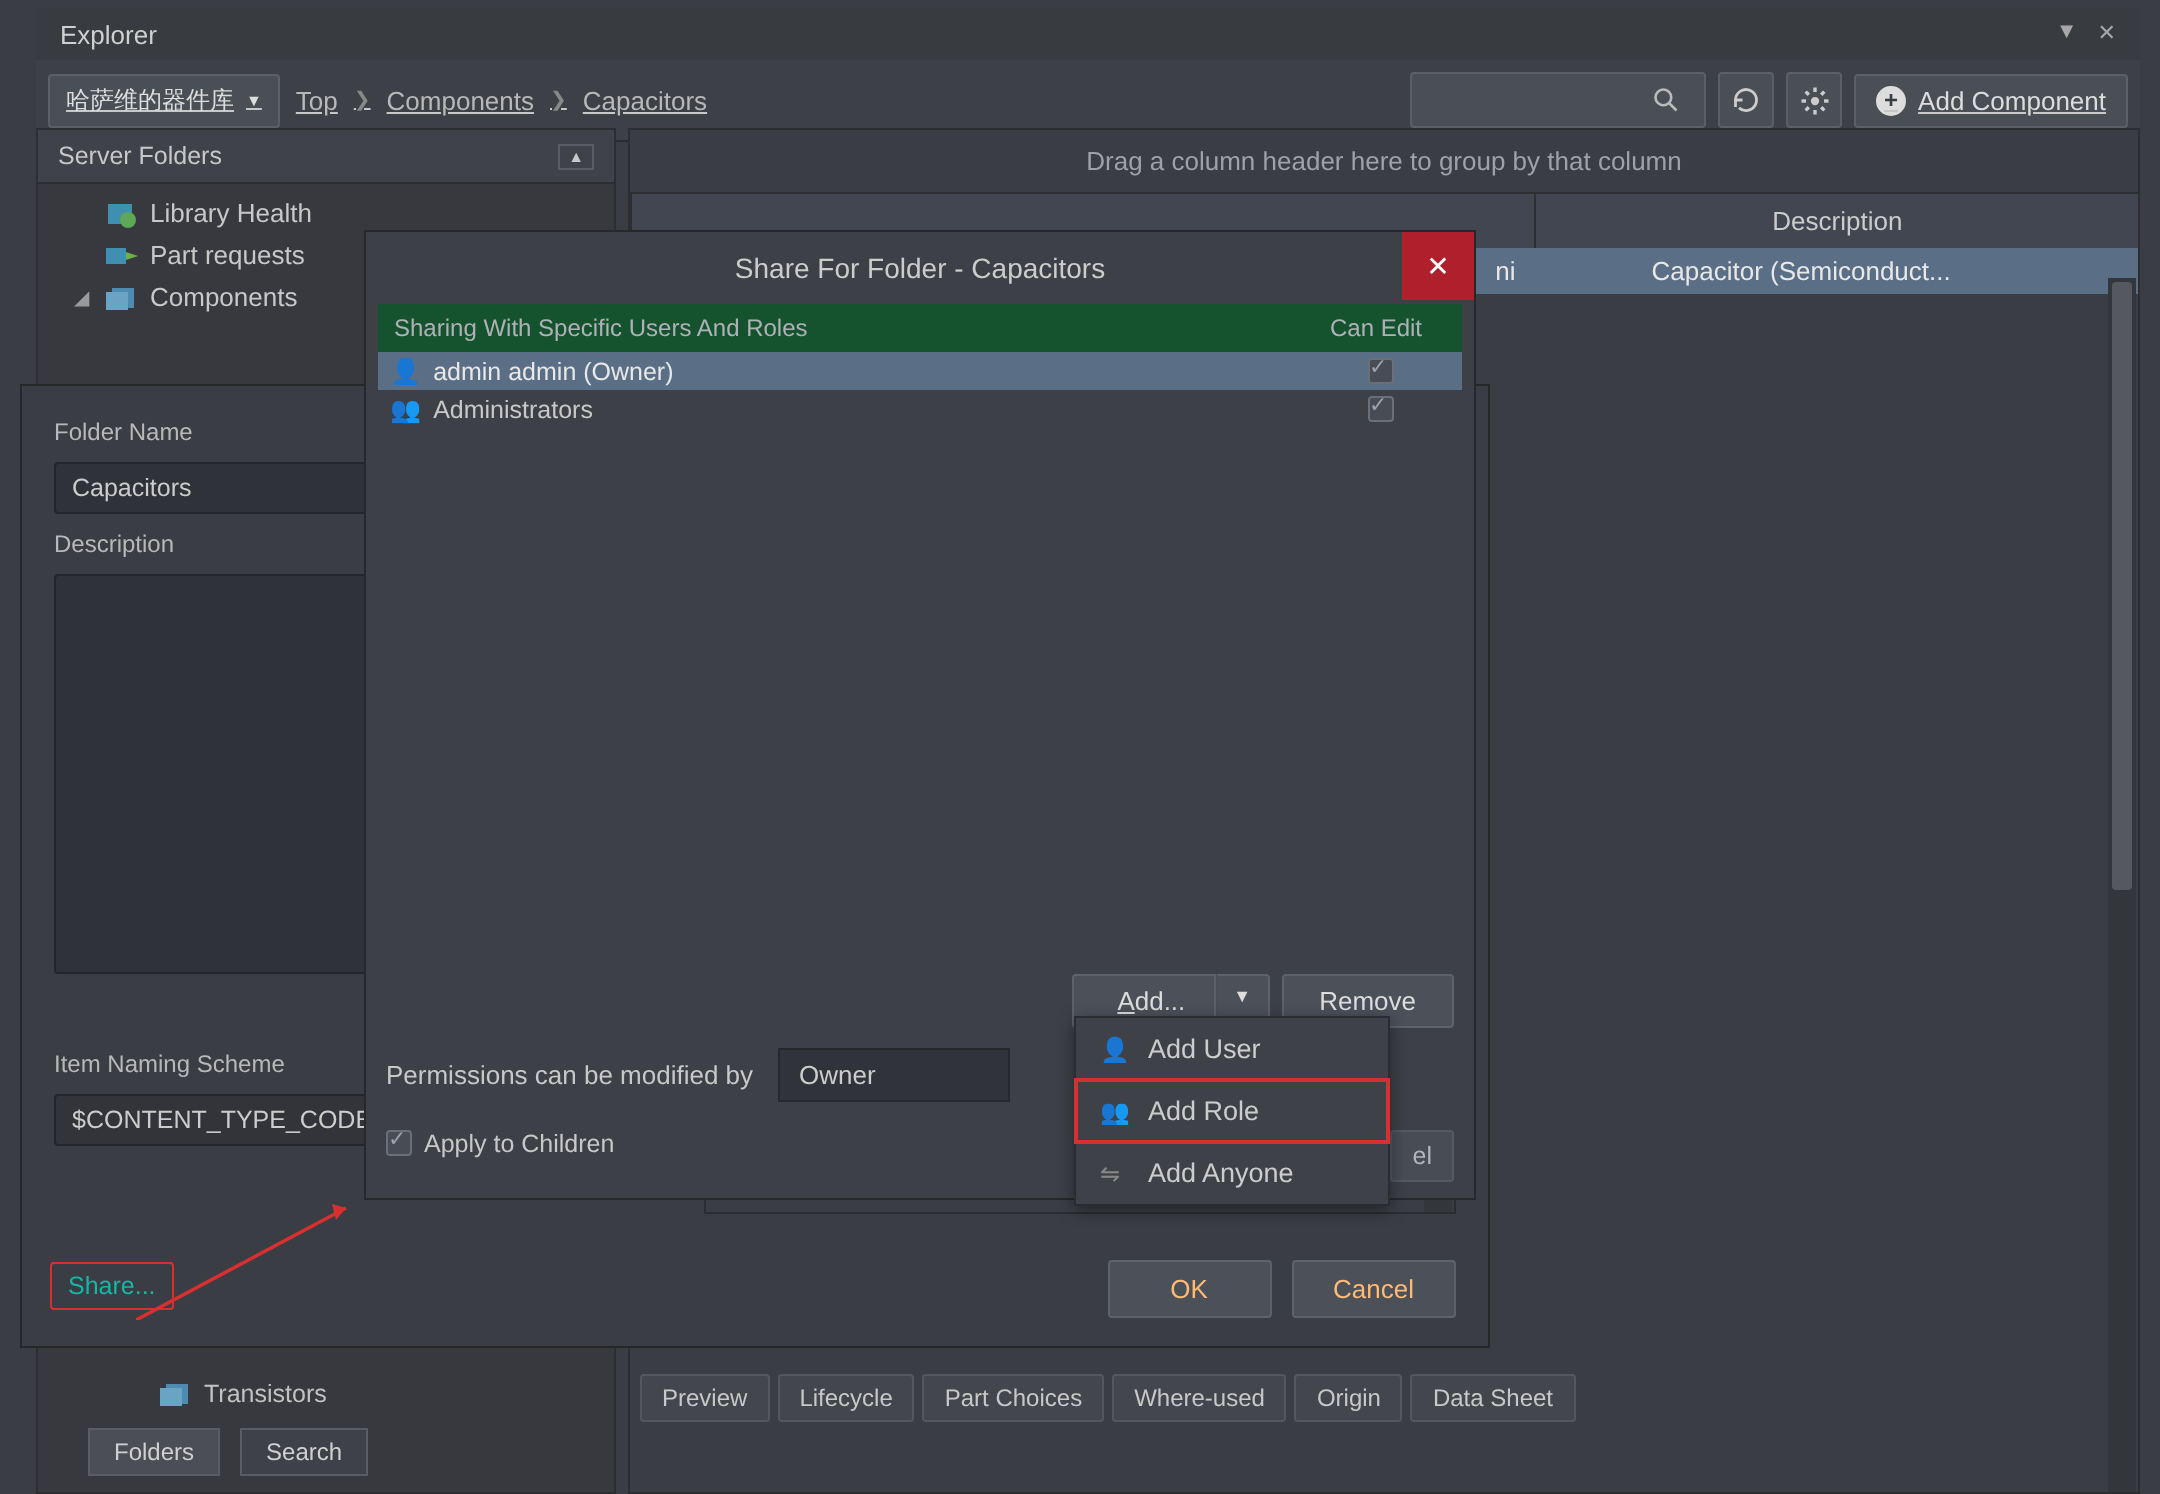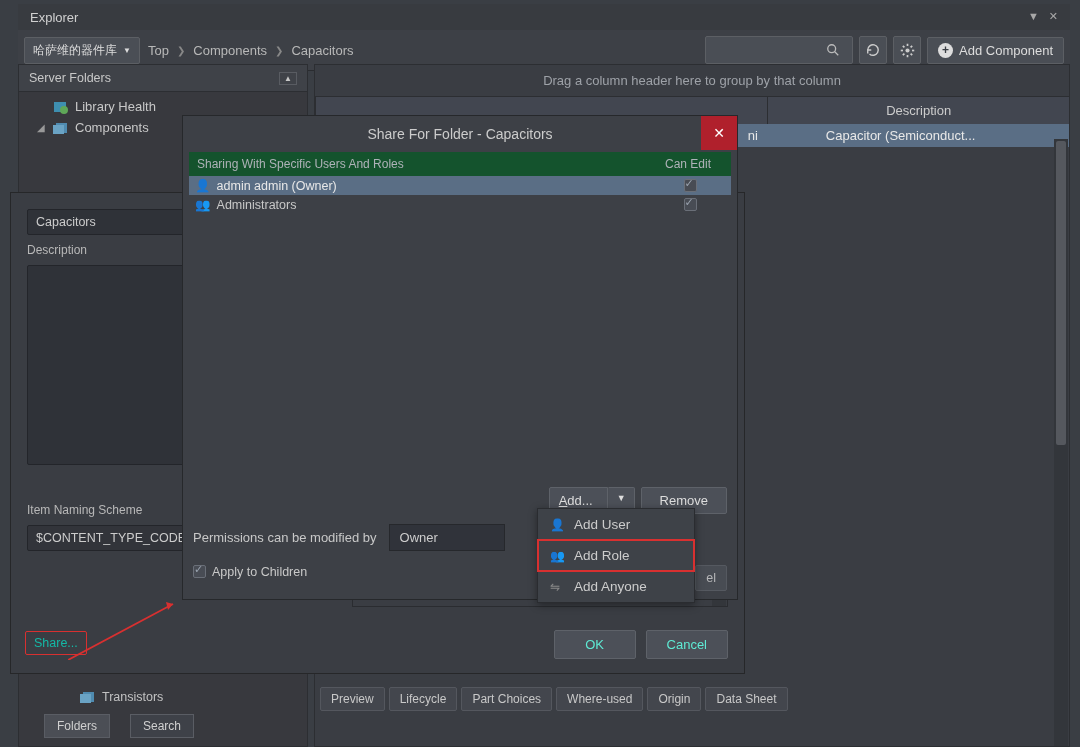--- a/index.html
+++ b/index.html
@@ -1,21 +1,21 @@
 <!DOCTYPE html>
 <html><head>
   <meta charset="utf-8">
   <style>
     * { box-sizing: border-box; margin: 0; padding: 0; font-family: "Segoe UI", Arial, sans-serif; }
     body { width: 1080px; height: 747px; background: #3a3e44; color: #c8c8c8; font-size: 13px; overflow: hidden; position: relative; }
 
     .panel-title { background: #383b40; padding: 6px 12px; color: #d0d0d0; font-size: 13px; display: flex; justify-content: space-between; align-items: flex-start; border-bottom: 1px solid #2c2e32; }
     .panel-title .icons { display: flex; gap: 10px; }
     .window-min, .window-close { cursor: pointer; color:#a8a8a8; font-size:11px;}
-    .toolbar { display: flex; align-items: center; padding: 6px; background: #3d4046; border-bottom: 1px solid #2a2c30; gap: 8px; }
+    .toolbar { display: flex; align-items: center; padding: 6px; background: #3d4046; border-bottom: 1px solid #2a2c30; gap: 8px; text-decoration: underline; }
     .dropdown-btn { background: #4a4e55; border:1px solid #5c5f64; padding: 4px 8px; border-radius: 2px; color: #ddd; display: flex; align-items: center; gap: 6px; font-size:12px;}
     .breadcrumb { display: flex; align-items: center; gap: 8px; color: #bbb; }
     .breadcrumb span { color: #b8b8b8; }
     .breadcrumb span.sep { color: #888; font-size: 10px; }
     .right-tools { margin-left: auto; display: flex; gap: 6px; align-items: center; }
     .icon-btn { width: 28px; height: 28px; background: #4a4e55; border:1px solid #5c5f64; border-radius: 2px; display: flex; align-items: center; justify-content: center; color: #ccc; cursor:pointer;}
     .primary-btn { background: #4a4e55; border:1px solid #5c5f64; padding: 5px 10px; border-radius: 2px; color: #ddd; display: flex; align-items: center; gap: 6px; cursor:pointer;}
     .plus-circle { width: 15px; height: 15px; border-radius: 50%; background: #ddd; color: #3a3e44; display: inline-flex; align-items: center; justify-content: center; font-weight: bold; font-size: 12px; }
 
     .body-row { display: flex; position: absolute; top: 64px; left: 18px; right: 10px; bottom:0;}
@@ -43,57 +43,57 @@
     .folder-textarea {background:#2f3238; border:1px solid #23252a; height: 200px; border-radius:2px;}
     .folder-dropdown {background:#2f3238; border:1px solid #23252a; padding:5px 8px; color:#ccc; display:flex; justify-content:space-between;align-items:center;border-radius:2px;}
     .vis-table {background:#3a3d43; border:1px solid #2a2c30; flex:1;position:relative;}
     .vis-table-header {display:flex;background:#40444c;}
     .vis-th {padding:5px 8px;color:#b8b8b8;font-size:12px;border-right:1px solid #2a2c30;}
     .vis-row {display:flex;align-items:center;min-height:24px;}
     .vis-checkbox-cell{width:180px;display:flex;justify-content:center;padding:2px 0;}
     .vis-selected{background:#5a6e85;}
     .dark-checkbox{width:15px;height:15px;background:#484c54;border:1px solid #5a5e66;border-radius:2px;}
     .folder-buttons {position:absolute; bottom:14px; right:16px; display:flex; gap:10px;}
-    .folder-buttons .btn {background:#4c5058;border:1px solid #5e6269;color:#5eead4;padding:6px 20px;border-radius:2px; min-width:82px;text-align:center;cursor:pointer;}
+    .folder-buttons .btn {background:#4c5058;border:1px solid #5e6269;color:#fdba74;padding:6px 20px;border-radius:2px; min-width:82px;text-align:center;cursor:pointer;}
     .share-link {position:absolute; bottom:18px; left:14px; color:#14b8a6; font-size:12.5px; border:1.5px solid #d83030; padding: 4px 8px; border-radius:2px; cursor:pointer;}
 
     
     .share-dialog { position:absolute; left:182px; top:115px; width:556px; height:485px; background:#3d4046; border:1px solid #26282b; z-index:10; display:flex; flex-direction:column;}
     .share-dlg-title {text-align:center;padding:10px;color:#ccc;font-size:14px;}
     .share-dlg-close {position:absolute;top:0;right:0;width:36px;height:34px;background:#b0202c;color:#fff;display:flex;align-items:center;justify-content:center;font-size:14px;cursor:pointer;}
     .share-list {margin: 0 6px;}
     .share-list-header {display:flex;background:#14532d;padding:5px 8px;font-size:12px;color:#aeb2b8;}
     .share-list-header .h1 {flex:1;}
     .share-list-header .h2 {width:70px;text-align:center;}
     .share-row {display:flex;align-items:center;padding:2px 6px;font-size:12.5px;}
     .share-row .c1 {flex:1;display:flex;align-items:center;gap:6px;}
     .share-row .c2 {width:70px;display:flex;justify-content:center;}
     .share-row.sel {background:#5a6e85;color:#e8e8e8;}
     .small-checkbox{width:13px;height:13px;background:#484c54;border:1px solid #6a6f78;border-radius:2px;position:relative;}
     .small-checkbox.checked::after{content:"✓";position:absolute;top:-3px;left:0;color:#9aa3af;font-size:11px;}
     .share-body {flex:1;}
     .share-ctrl-row {display:flex;gap:6px;justify-content:flex-end;margin:8px 10px 4px 10px;}
     .btn-split {display:flex;}
-    .btn-split .b-main {background:#4c5058;border:1px solid #5e6269;color:#ddd;padding:5px 14px 5px 9px;border-radius:2px 0 0 2px;}
+    .btn-split .b-main {background:#4c5058;border:1px solid #5e6269;color:#ddd;padding:5px 14px 5px 22px;border-radius:2px 0 0 2px;}
     .btn-split .b-arrow {background:#4c5058;border:1px solid #5e6269;border-left:1px solid #4a4e55;color:#ddd;padding:5px 8px;border-radius:0 2px 2px 0;}
     .btn-remove {background:#4c5058;border:1px solid #5e6269;color:#ddd;padding:5px 18px;border-radius:2px;cursor:pointer;}
     .perm-row {display:flex;align-items:center;gap:12px;margin:6px 10px;}
     .perm-dropdown{background:#30333a;border:1px solid #26282c;padding:5px 10px;color:#ccc;min-width:116px;display:flex;justify-content:space-between;align-items:center;}
     .apply-children{display:flex;align-items:flex-start;gap:6px;margin:8px 10px;font-size:12.5px;}
 
     
     .add-menu {position:absolute;left:537px;top:508px;width:158px;background:#3e4248;border:1px solid #2a2c30;z-index:20;box-shadow:0 2px 8px rgba(0,0,0,0.4);}
     .add-menu-item {display:flex;align-items:center;gap:10px;padding:8px 12px;color:#ccc;font-size:13.5px;cursor:pointer;}
     .add-menu-item.hl {outline:2px solid #d83030; outline-offset:-1px;}
     .add-menu-item .mi-icon{width:14px;color:#888;font-size:12px;}
 
     
     .bottom-tabs {position:absolute;left:320px;top:687px;display:flex;gap:4px;justify-content:center;}
     .bottom-tab {background:#43464d;border:1px solid #54575e;padding:4px 10px;font-size:12px;color:#c8c8c8;border-radius:2px;cursor:pointer;}
-    .left-bottom-tabs {position:absolute;left:44px;top:714px;display:flex;gap:20px;}
+    .left-bottom-tabs {position:absolute;left:44px;top:714px;display:flex;gap:10px;}
     .left-bottom-tabs .lt{background:#4b4e55;padding:4px 12px;font-size:12px;color:#d0d0d0;border:1px solid #5a5d64;cursor:pointer;}
     .transistors-item{position:absolute;left:80px;top:690px;display:flex;gap:6px;align-items:center;color:#c2c2c2;font-size:12.5px;}
 
     .scrollbar-v {position:absolute;right:1px;width:14px;background:#33363b;display:flex;flex-direction:column;}
     .scrollbar-v .thumb{background:#55585e;flex:0 0 50%;margin:2px;border-radius:2px;}
 
     .sort-arrow{font-size:9px;color:#888;margin-left:3px;}
     .folder-ico{color:#69a6c8;}
     .red-arrow{position:absolute;left:68px;top:600px;width:120px;height:60px;z-index:20;pointer-events:none;}
 
@@ -165,20 +165,29 @@
     <div class="tree">
       <div class="tree-item indent1">
         <span class="tree-icon">
           <svg width="16" height="14" viewBox="0 0 16 14">
               <rect x="1" y="2" width="12" height="10" fill="#3e8fb0"></rect>
               <circle cx="11" cy="10" r="4" fill="#5fa858"></circle>
             </svg>
         </span>
         <span>Library Health</span>
       </div>
+      <div class="tree-item indent1">
+        <span class="tree-icon">
+          <svg width="16" height="14" viewBox="0 0 16 14">
+              <rect x="0" y="3" width="10" height="8" fill="#3e8fb0"></rect>
+              <path d="M10 5 L16 7 L10 9 Z" fill="#6db04a"></path>
+            </svg>
+        </span>
+        <span>Part requests</span>
+      </div>
       <div class="tree-item indent0">
         <span style="color:#999;font-size:10px;width:10px;">◢</span>
         <span class="tree-icon folder-ico">
           <svg width="16" height="14" viewBox="0 0 16 14">
               <rect x="3" y="2" width="11" height="10" fill="#4f8bb0"></rect>
               <rect x="0" y="4" width="11" height="9" fill="#6aa3c4"></rect>
             </svg>
         </span>
         <span>Components</span>
       </div>
@@ -198,20 +207,21 @@
     <div class="scrollbar-v" style="top:74px;bottom:0;">
         <div class="thumb"></div>
       </div>
   </div>
 </div>
 
 <div class="folder-panel">
   <div class="folder-close">✕</div>
   <div class="folder-inner">
     <div class="folder-left">
+      <div class="folder-label">Folder Name</div>
       <input class="folder-input" readonly="" value="Capacitors" style="">
       <div class="folder-label">Description</div>
       <div class="folder-textarea"></div>
       <div style="height:22px;"></div>
       <div class="folder-label">Item Naming Scheme</div>
       <input class="folder-input" readonly="" style="background: rgb(50, 52, 58);" value="$CONTENT_TYPE_CODE-001-{00000}">
     </div>
     <div class="folder-right">
       <div class="folder-label" style="text-align:left;padding-left:60px;">plate</div>
       <div class="folder-dropdown" style="padding-left:60px;">

